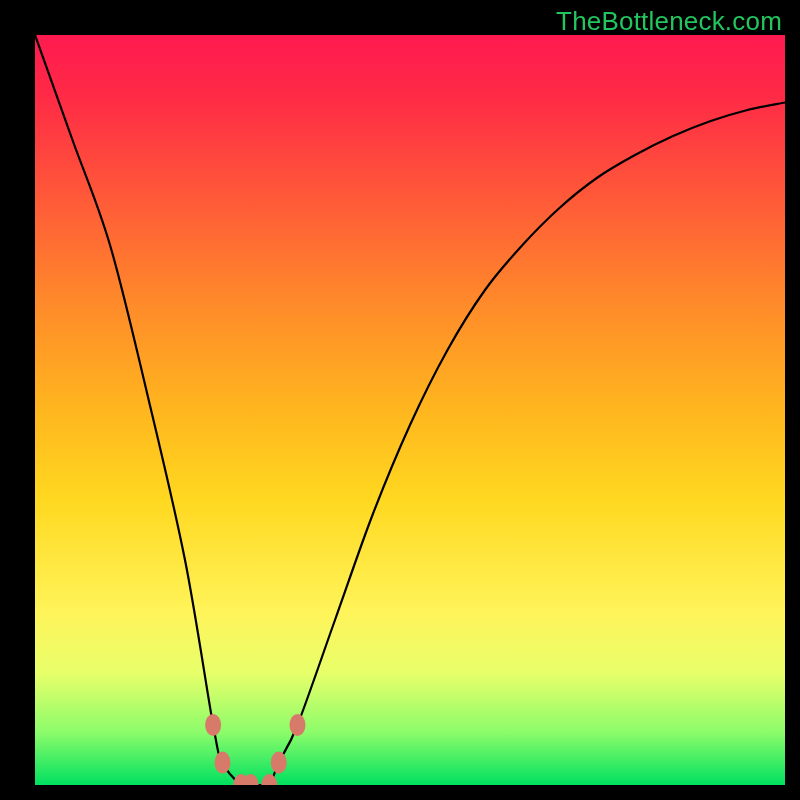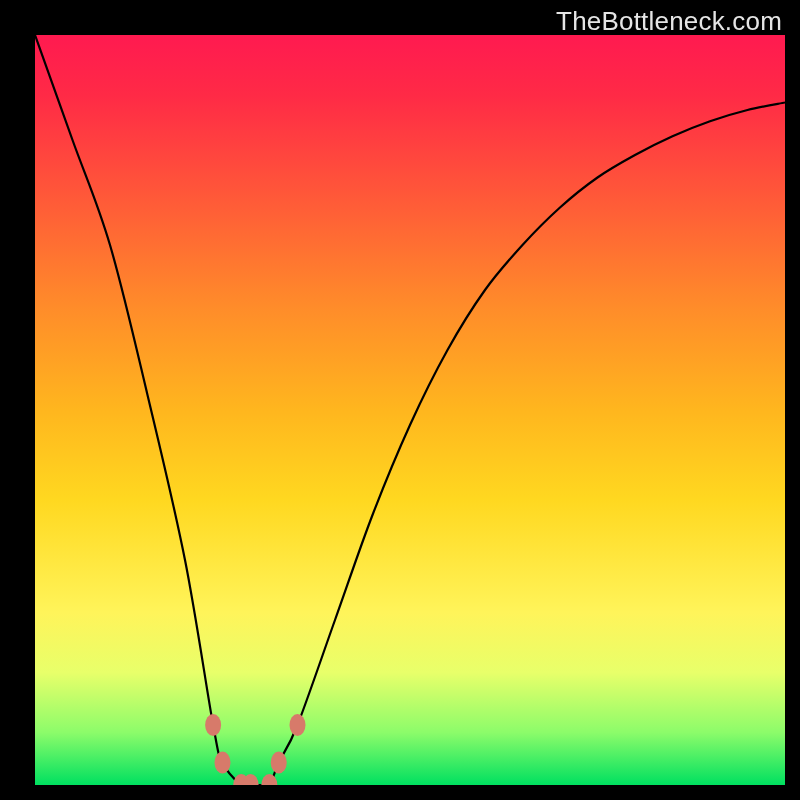--- a/index.html
+++ b/index.html
@@ -33,21 +33,21 @@
       #ffd820 62%,
       #fff45a 77%,
       #e8ff6a 85%,
       #8cfc6a 93%,
       #00e060 100%);
   }
   .watermark {
     position: absolute;
     top: 6px;
     right: 18px;
-    color: #e5e5e5;
+    color: #22c55e;
     font-size: 26px;
     letter-spacing: 0.2px;
     font-weight: 400;
   }
   svg.curve {
     position: absolute;
     left: 0; top: 0;
     width: 750px;
     height: 750px;
   }

